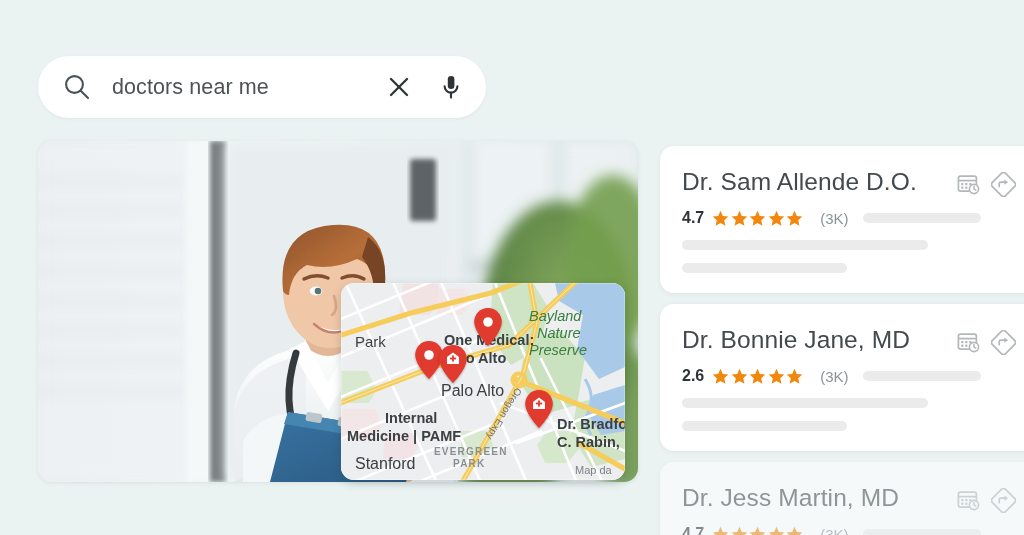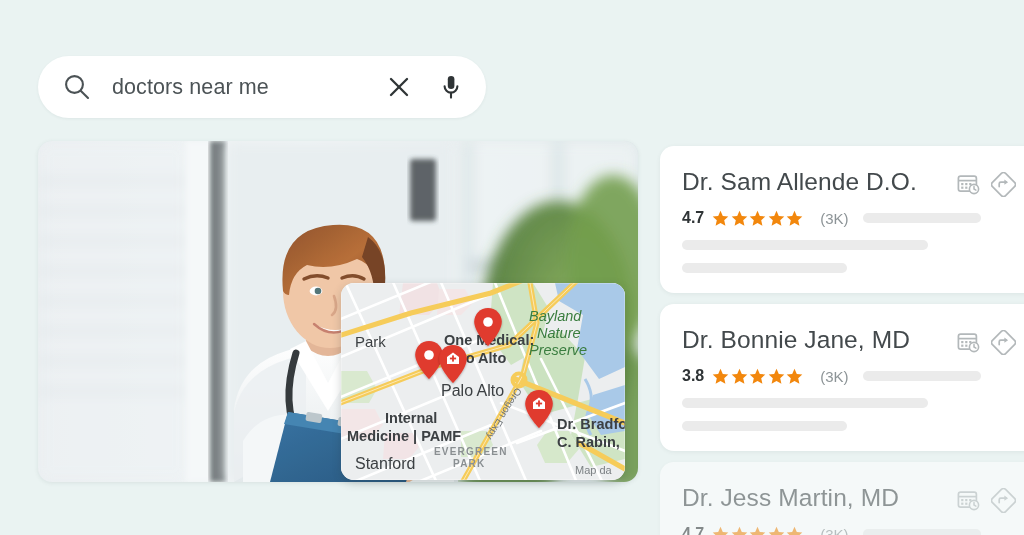--- a/index.html
+++ b/index.html
@@ -406,21 +406,21 @@
       </span>
       <span>
         <svg width="25" height="25" viewBox="0 0 25 25">
             <rect x="3.2" y="3.2" width="18.6" height="18.6" rx="3" transform="rotate(45 12.5 12.5)" fill="none" stroke="#b3b8ba" stroke-width="1.7"></rect>
             <path d="M8.2 14.6 v-2.8 a1.6 1.6 0 0 1 1.6-1.6 h5.6" fill="none" stroke="#b3b8ba" stroke-width="1.7" stroke-linecap="round"></path>
             <path d="M13.4 7.6 l3.6 2.6 l-3.6 2.6 Z" fill="#b3b8ba"></path>
           </svg>
       </span>
     </div>
     <div class="rating-row">
-      <span class="rating-num">3.8</span>
+      <span class="rating-num">2.6</span>
       <span class="stars">
         <span class="star"><svg viewBox="0 0 17 17">
               <polygon points="8.5,0.8 10.8,5.9 16.3,6.5 12.2,10.2 13.4,15.7 8.5,12.9 3.6,15.7 4.8,10.2 0.7,6.5 6.2,5.9" fill="#f2870d"></polygon>
             </svg></span>
         <span class="star"><svg viewBox="0 0 17 17">
               <polygon points="8.5,0.8 10.8,5.9 16.3,6.5 12.2,10.2 13.4,15.7 8.5,12.9 3.6,15.7 4.8,10.2 0.7,6.5 6.2,5.9" fill="#f2870d"></polygon>
             </svg></span>
         <span class="star"><svg viewBox="0 0 17 17">
               <polygon points="8.5,0.8 10.8,5.9 16.3,6.5 12.2,10.2 13.4,15.7 8.5,12.9 3.6,15.7 4.8,10.2 0.7,6.5 6.2,5.9" fill="#f2870d"></polygon>
             </svg></span>

